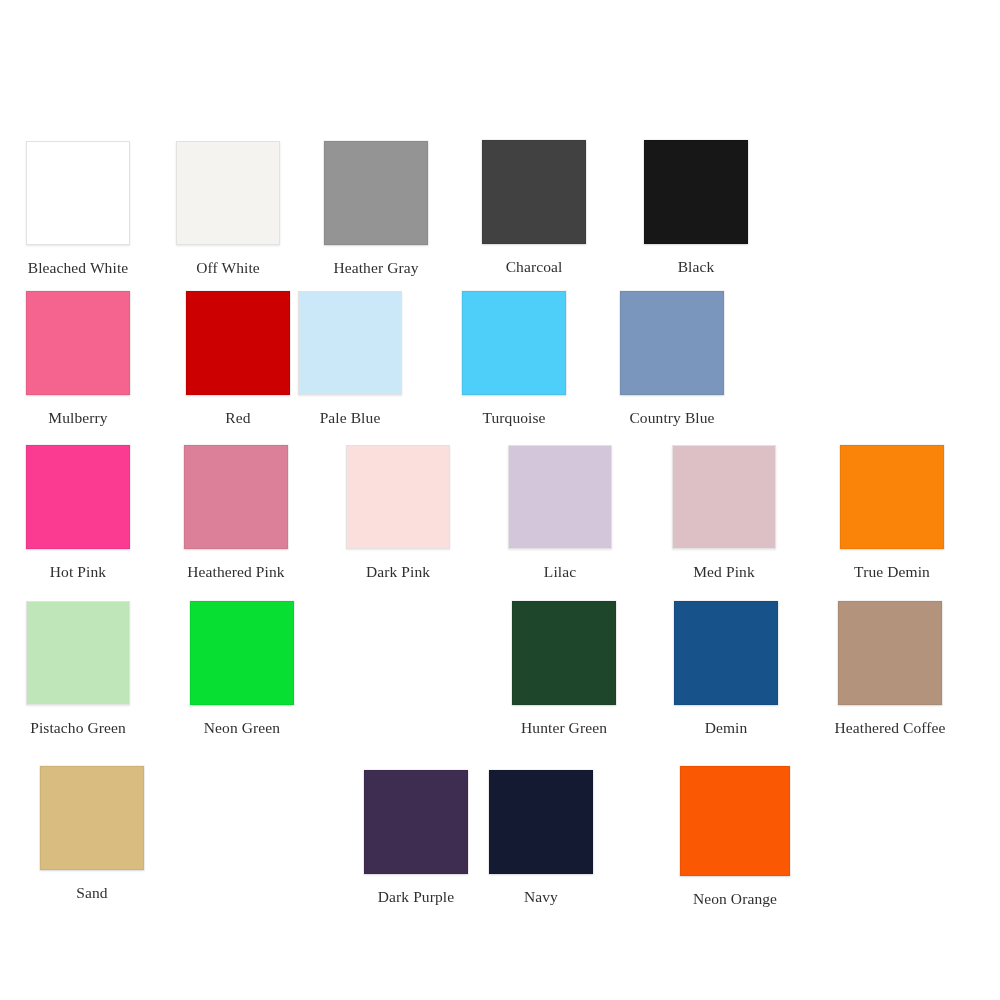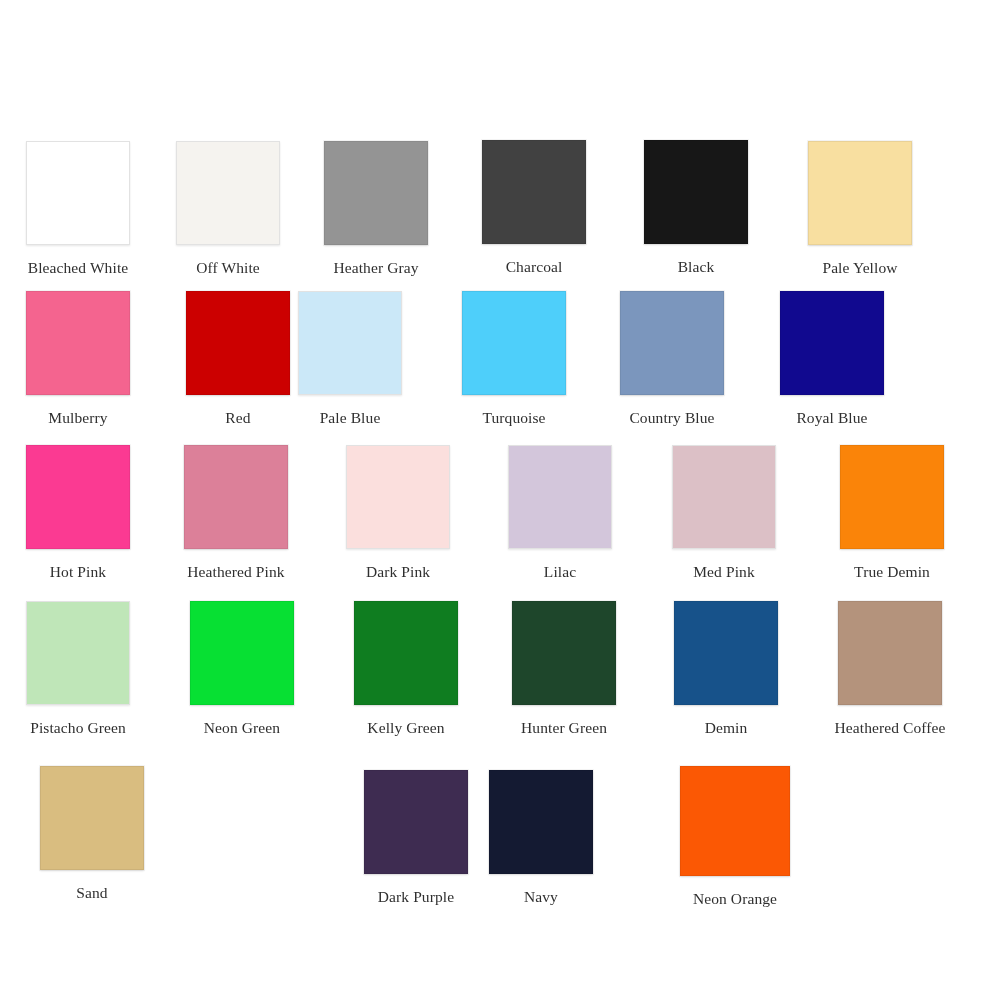--- a/index.html
+++ b/index.html
@@ -72,47 +72,39 @@
       <span class="swatch-label">Heather Gray</span>
     </div>
     <div class="swatch-cell" style="left: 444px; top: 140px;">
       <span class="swatch-chip" style="width: 104px; height: 104px; background: rgb(65, 65, 65);"></span>
       <span class="swatch-label">Charcoal</span>
     </div>
     <div class="swatch-cell" style="left: 606px; top: 140px;">
       <span class="swatch-chip" style="width: 104px; height: 104px; background: rgb(23, 23, 23);"></span>
       <span class="swatch-label">Black</span>
     </div>
-    <div class="swatch-cell" style="left: 770px; top: 141px;">
-      <span class="swatch-chip" style="width: 104px; height: 104px; background: rgb(248, 223, 160);"></span>
-      <span class="swatch-label">Pale Yellow</span>
-    </div>
     <div class="swatch-cell" style="left: -12px; top: 291px;">
       <span class="swatch-chip" style="width: 104px; height: 104px; background: rgb(244, 100, 143);"></span>
       <span class="swatch-label">Mulberry</span>
     </div>
     <div class="swatch-cell" style="left: 148px; top: 291px;">
       <span class="swatch-chip" style="width: 104px; height: 104px; background: rgb(204, 0, 0);"></span>
       <span class="swatch-label">Red</span>
     </div>
     <div class="swatch-cell" style="left: 260px; top: 291px;">
       <span class="swatch-chip light-edge" style="width: 104px; height: 104px; background: rgb(203, 232, 248);"></span>
       <span class="swatch-label">Pale Blue</span>
     </div>
     <div class="swatch-cell" style="left: 424px; top: 291px;">
       <span class="swatch-chip" style="width: 104px; height: 104px; background: rgb(78, 207, 250);"></span>
       <span class="swatch-label">Turquoise</span>
     </div>
     <div class="swatch-cell" style="left: 582px; top: 291px;">
       <span class="swatch-chip" style="width: 104px; height: 104px; background: rgb(123, 150, 189);"></span>
       <span class="swatch-label">Country Blue</span>
-    </div>
-    <div class="swatch-cell" style="left: 742px; top: 291px;">
-      <span class="swatch-chip" style="width: 104px; height: 104px; background: rgb(17, 9, 143);"></span>
-      <span class="swatch-label">Royal Blue</span>
     </div>
     <div class="swatch-cell" style="left: -12px; top: 445px;">
       <span class="swatch-chip" style="width: 104px; height: 104px; background: rgb(251, 58, 146);"></span>
       <span class="swatch-label">Hot Pink</span>
     </div>
     <div class="swatch-cell" style="left: 146px; top: 445px;">
       <span class="swatch-chip" style="width: 104px; height: 104px; background: rgb(220, 128, 153);"></span>
       <span class="swatch-label">Heathered Pink</span>
     </div>
     <div class="swatch-cell" style="left: 308px; top: 445px;">
@@ -132,24 +124,20 @@
       <span class="swatch-label">True Demin</span>
     </div>
     <div class="swatch-cell" style="left: -12px; top: 601px;">
       <span class="swatch-chip light-edge" style="width: 104px; height: 104px; background: rgb(191, 230, 184);"></span>
       <span class="swatch-label">Pistacho Green</span>
     </div>
     <div class="swatch-cell" style="left: 152px; top: 601px;">
       <span class="swatch-chip" style="width: 104px; height: 104px; background: rgb(7, 224, 51);"></span>
       <span class="swatch-label">Neon Green</span>
     </div>
-    <div class="swatch-cell" style="left: 316px; top: 601px;">
-      <span class="swatch-chip" style="width: 104px; height: 104px; background: rgb(15, 125, 32);"></span>
-      <span class="swatch-label">Kelly Green</span>
-    </div>
     <div class="swatch-cell" style="left: 474px; top: 601px;">
       <span class="swatch-chip" style="width: 104px; height: 104px; background: rgb(30, 70, 43);"></span>
       <span class="swatch-label">Hunter Green</span>
     </div>
     <div class="swatch-cell" style="left: 636px; top: 601px;">
       <span class="swatch-chip" style="width: 104px; height: 104px; background: rgb(23, 82, 138);"></span>
       <span class="swatch-label">Demin</span>
     </div>
     <div class="swatch-cell" style="left: 800px; top: 601px;">
       <span class="swatch-chip" style="width: 104px; height: 104px; background: rgb(180, 147, 124);"></span>

